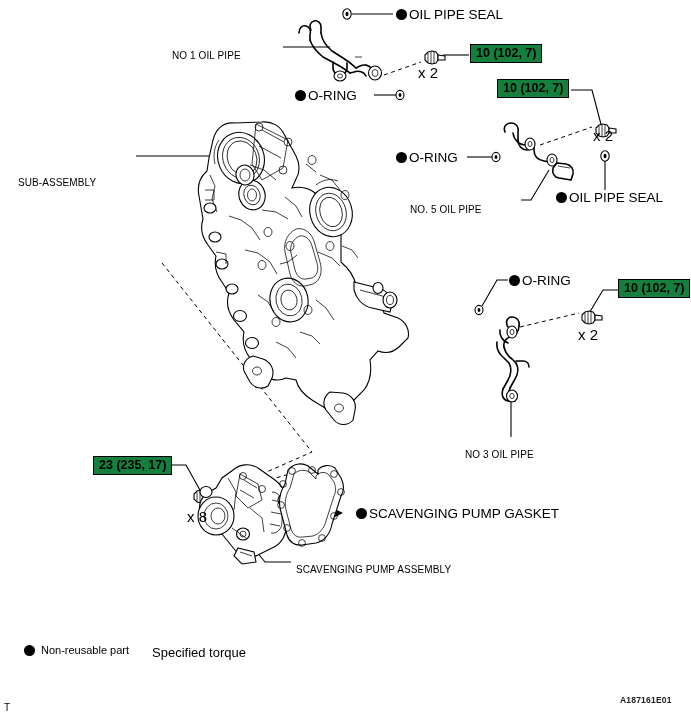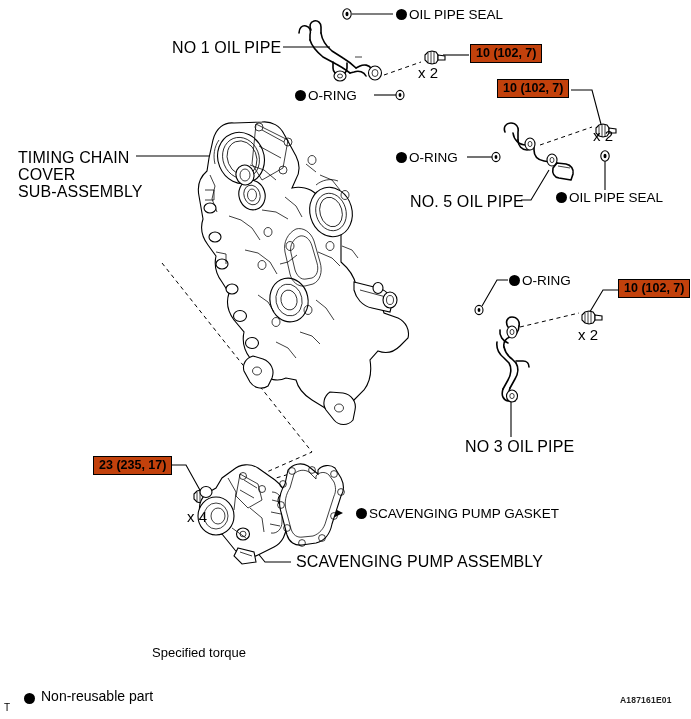--- a/index.html
+++ b/index.html
@@ -26,25 +26,26 @@
     position: absolute;
     left: 0;
     top: 0;
     width: 691px;
     height: 719px;
   }
   
   .lbl {
     position: absolute;
     font-family: "Liberation Sans", sans-serif;
-    font-size: 16px;
+    font-size: 10px;
     letter-spacing: 0.1px;
     white-space: nowrap;
     color: #000;
     line-height: 15px;
+    margin-top: 8px;
   }
   .lbl.two-line { line-height: 17px; white-space: normal; }
   .bullet-lbl {
     position: absolute;
     display: flex;
     align-items: center;
     white-space: nowrap;
     font-size: 13.5px;
     font-family: "Liberation Sans", sans-serif;
   }
@@ -53,21 +54,21 @@
     height: 11px;
     border-radius: 50%;
     background: #000;
     display: inline-block;
     margin-right: 2px;
     flex: 0 0 auto;
   }
   .torque-box {
     position: absolute;
     border: 1.6px solid #000;
-    background: #c2410c;
+    background: #15803d;
     font-size: 12.5px;
     font-weight: bold;
     font-family: "Liberation Sans", sans-serif;
     padding: 1px 5px 2px 5px;
     white-space: nowrap;
     letter-spacing: 0px;
     line-height: 14px;
   }
   .mult {
     position: absolute;
@@ -437,21 +438,21 @@
   </div>
 
   <div class="lbl" style="left:172px; top:40px;">NO  1 OIL PIPE</div>
 
   <div class="bullet-lbl" style="left:295px; top:88px;">
     <span class="bullet-dot"></span>
     <span>O-RING</span>
   </div>
 
   <div class="lbl two-line" style="left:18px; top:149px; width:125px;">
-    <span>TIMING CHAIN COVER</span><br>
+    <br>
     <span>SUB-ASSEMBLY</span>
   </div>
 
   <div class="bullet-lbl" style="left:396px; top:150px;">
     <span class="bullet-dot"></span>
     <span>O-RING</span>
   </div>
 
   <div class="lbl" style="left:410px; top:194px;">NO. 5 OIL PIPE</div>
 
@@ -477,25 +478,25 @@
   <div class="torque-box" style="left:470px; top:44px;">10 (102, 7)</div>
   <div class="mult" style="left:418px; top:64px;">x 2</div>
 
   <div class="torque-box" style="left:497px; top:79px;">10 (102, 7)</div>
   <div class="mult" style="left:593px; top:127px;">x 2</div>
 
   <div class="torque-box" style="left:618px; top:279px;">10 (102, 7)</div>
   <div class="mult" style="left:578px; top:326px;">x 2</div>
 
   <div class="torque-box" style="left:93px; top:456px;">23 (235, 17)</div>
-  <div class="mult" style="left:187px; top:508px;">x 4</div>
+  <div class="mult" style="left:187px; top:508px;">x 8</div>
 
   <div class="legend-text" style="left:152px; top:633px;">Specified torque</div>
 
-  <div class="bullet-lbl" style="left:24px; top:688px; font-size:14px;align-items:flex-end;">
+  <div class="bullet-lbl" style="left:24px; top:644px; font-size:11px;align-items:flex-end;">
     <span class="bullet-dot" style="margin-right:6px;"></span>
     <span>Non-reusable part</span>
   </div>
 
   <div class="corner-t" style="left:4px; top:702px;">T</div>
   <div class="corner-code" style="left:620px; top:695px;">A187161E01</div>
 
 </div>
 
 </body></html>

